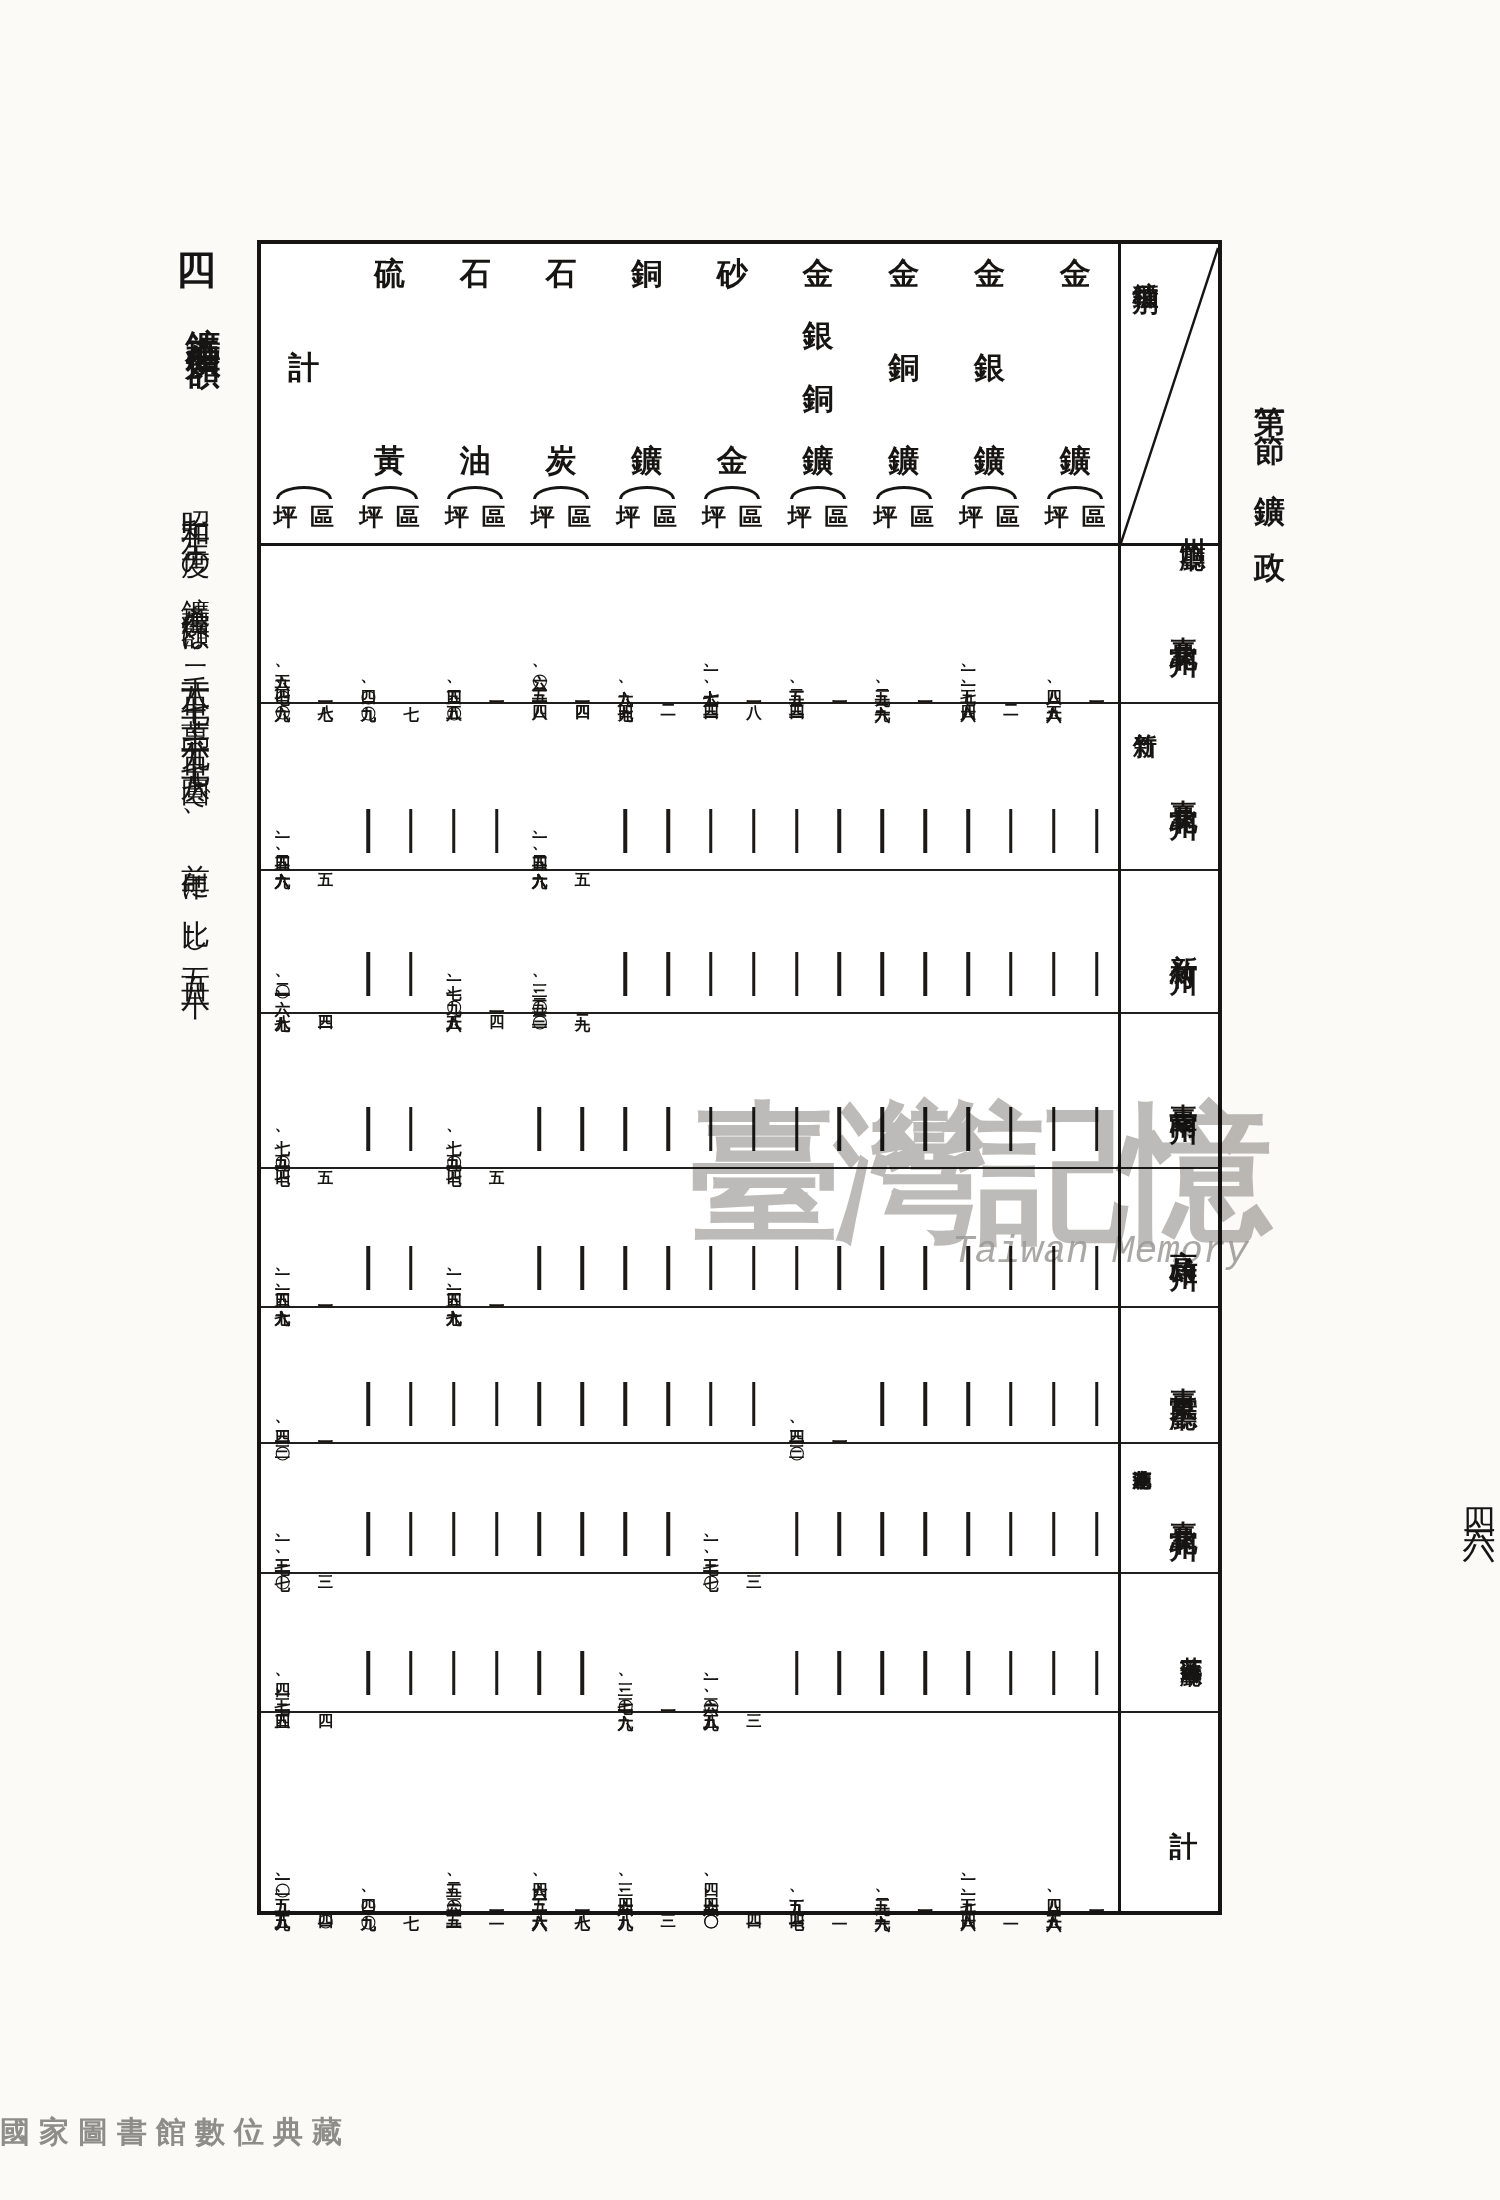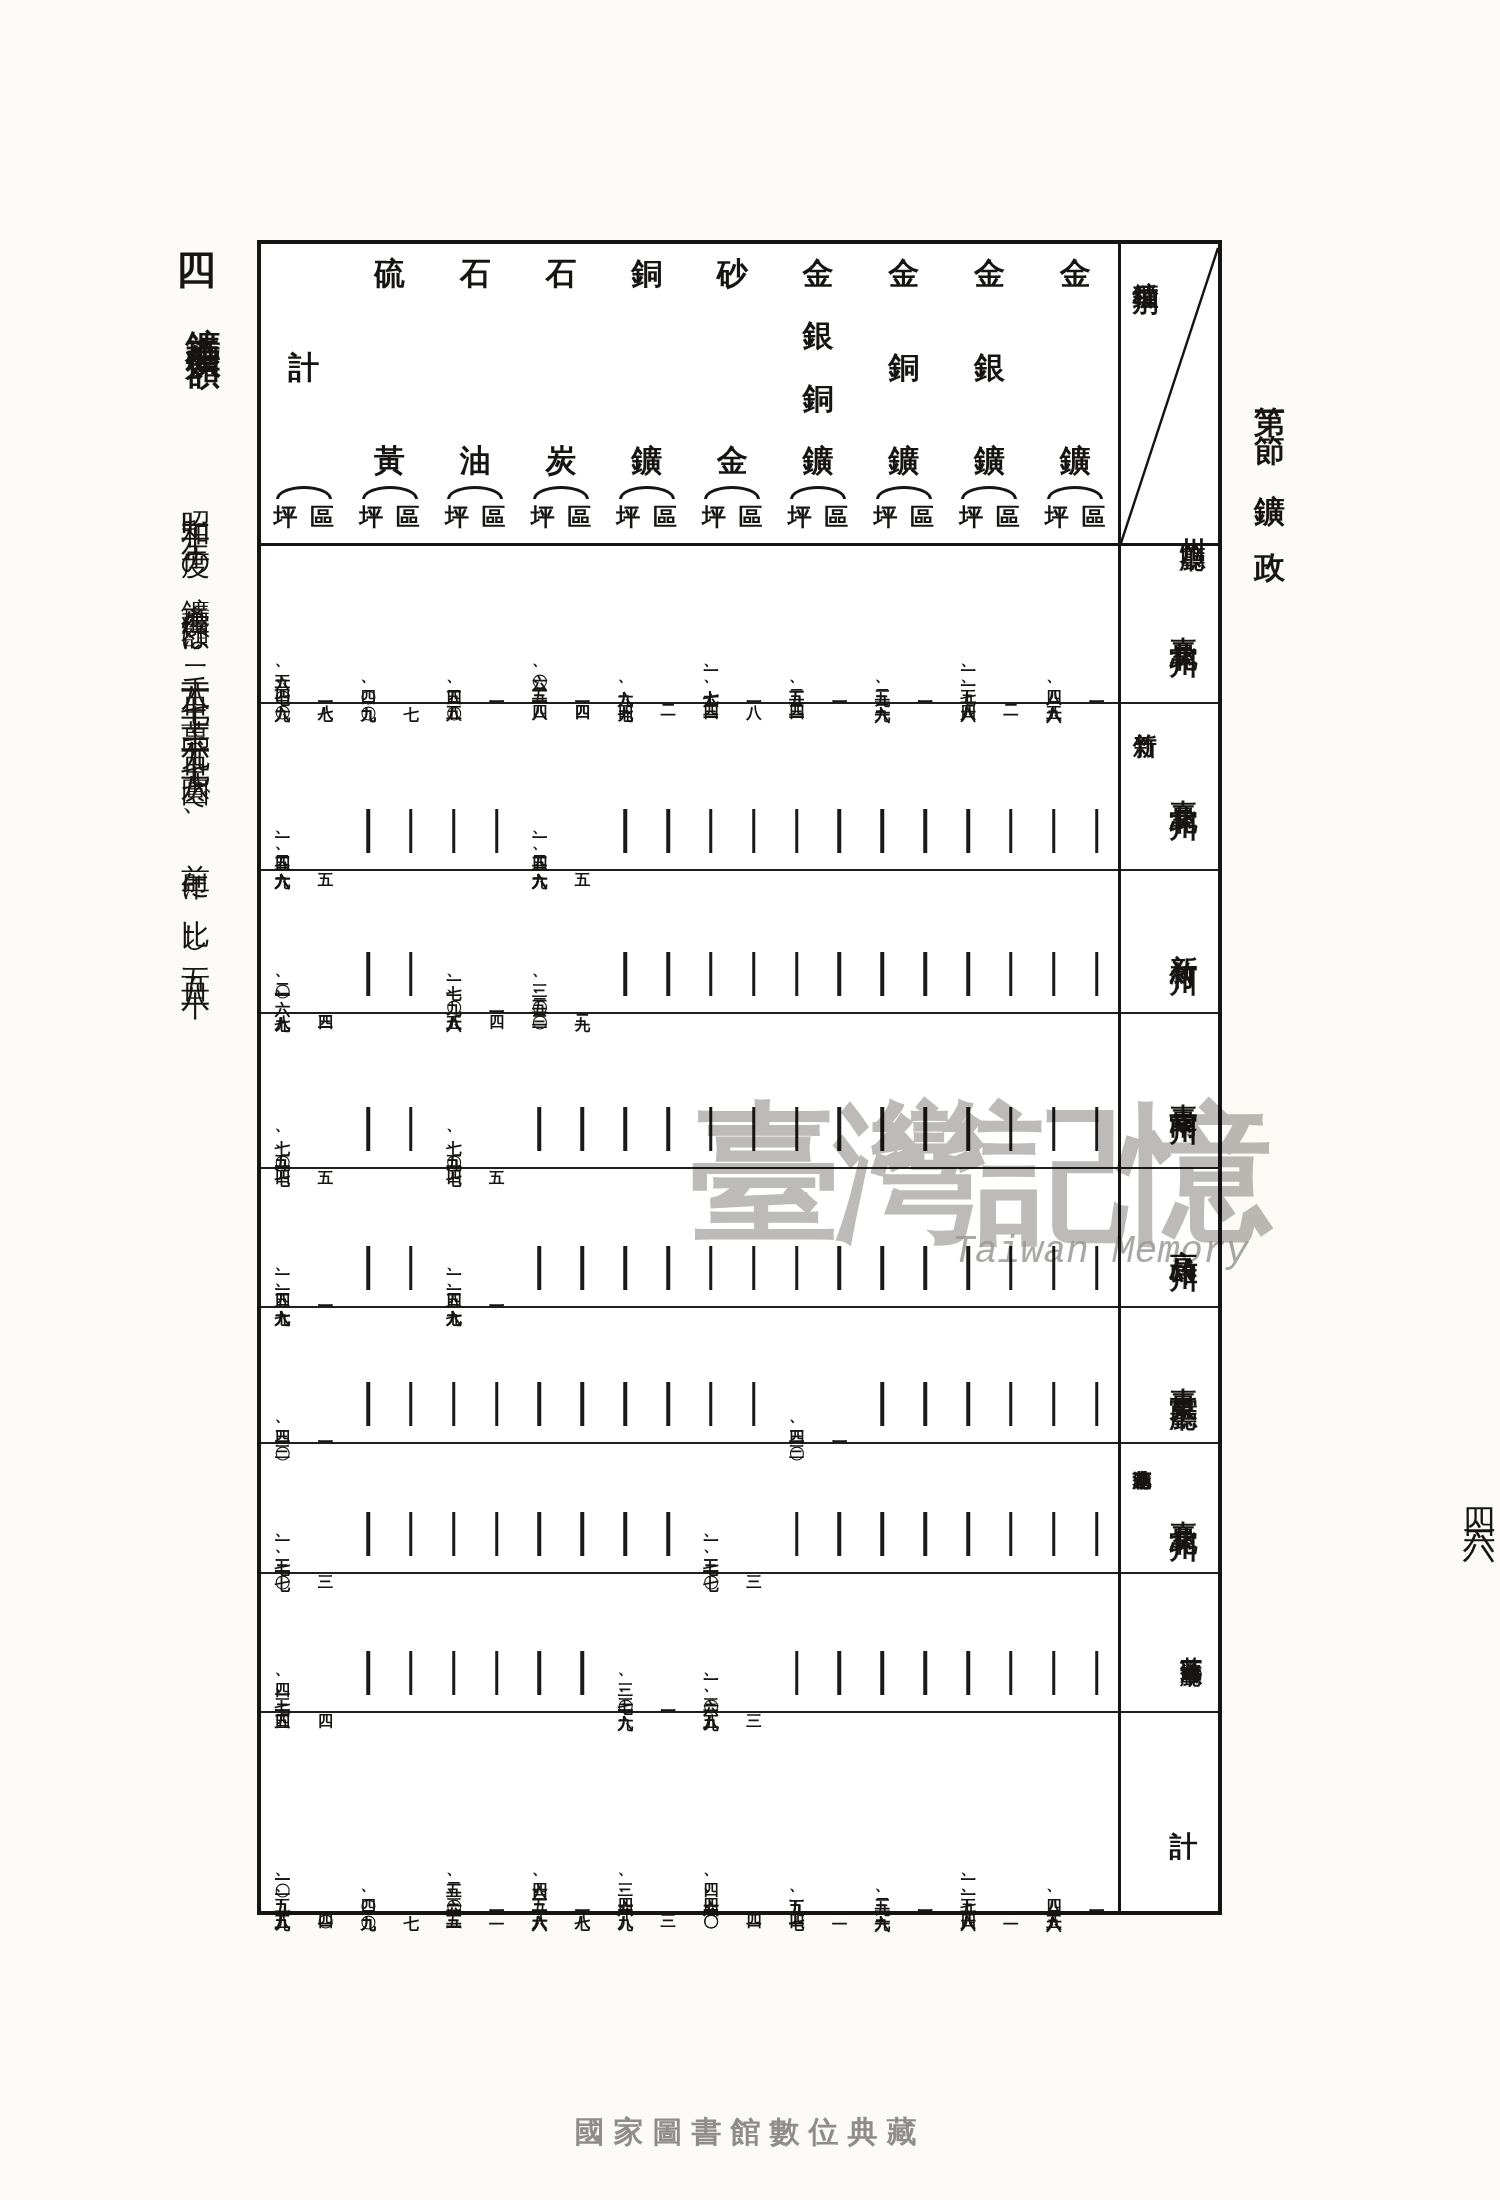--- a/index.html
+++ b/index.html
@@ -66,21 +66,21 @@
   .lstamp.long { font-size:19px; }
 
   
   .watermark { position:absolute; left:690px; top:1075px; width:580px; height:230px;
                pointer-events:none; mix-blend-mode:multiply; z-index:6; }
   .wm-cjk { font-size:150px; font-weight:bold; color:#a7a5a2; opacity:.75; letter-spacing:-6px;
             font-family:"Liberation Serif","DejaVu Serif",serif; }
   .wm-latin { position:absolute; left:262px; top:155px; font-size:38px; font-style:italic;
               color:#9b9997; opacity:.85; font-family:Liberation Mono, monospace; }
 
-  .footer { position:absolute; left:0; right:0; top:2112px; text-align:center;
+  .footer { position:absolute; left:0; right:0; top:2112px; 
             font-size:30px; letter-spacing:9px; color:#8f8d8a; font-weight:bold; }
 </style>
 </head>
 <body>
 
 <div class="margin-index">四</div>
 <div class="margin-heading vtext">鑛產價額</div>
 <div class="margin-body vtext">昭和十一年度の鑛產價額は二千八百七十二萬六千九百七十八圓で、前年に比し五百八十</div>
 
 <div class="section-header vtext">第一節　鑛　政</div>

